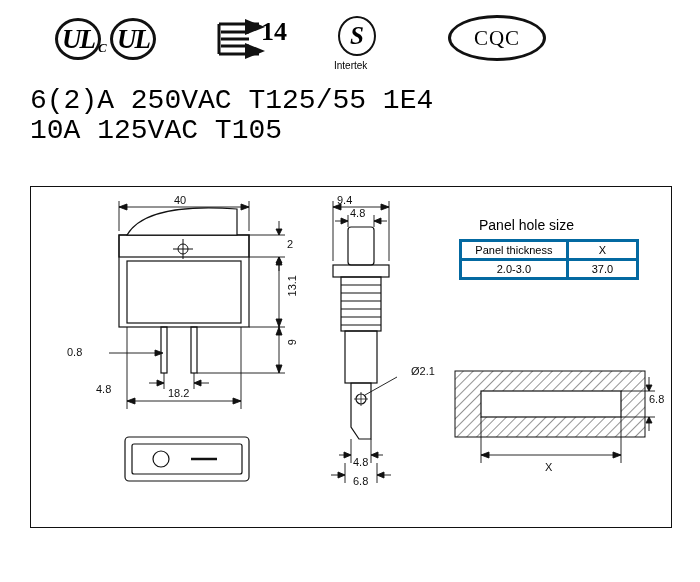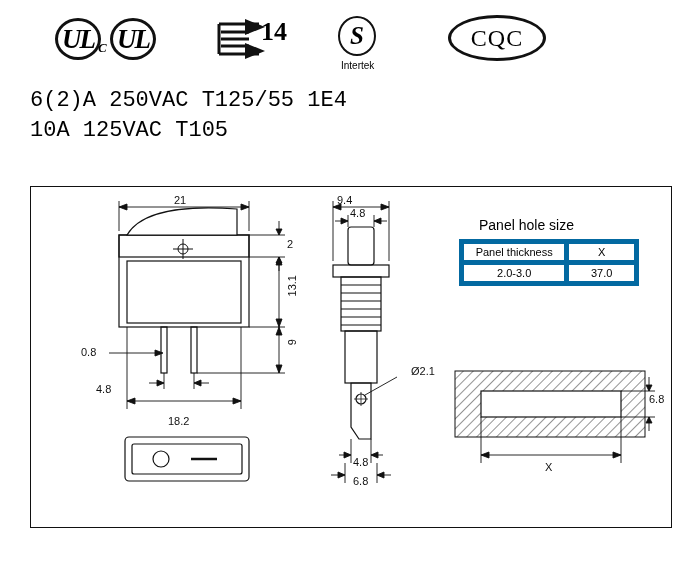--- a/index.html
+++ b/index.html
@@ -21,38 +21,38 @@
   .enec-box{position:relative;width:70px;height:44px;}
   .enec-glyph{
     position:absolute;left:0;top:0;width:48px;height:44px;
   }
   .enec-num{position:absolute;right:-2px;top:1px;font-size:26px;font-weight:bold;font-family:"Liberation Serif",serif;}
 
   .s-mark{position:relative;width:42px;height:44px;}
   .s-oval{width:38px;height:40px;border:2.5px solid #111;border-radius:50%;box-sizing:border-box;
           display:flex;align-items:center;justify-content:center;}
   .s-letter{font-family:"Liberation Serif",serif;font-size:25px;font-style:italic;font-weight:bold;}
-  .intertek{position:absolute;left:-4px;top:44px;font-size:10px;font-family:"Liberation Sans",sans-serif;margin-left:7px;}
+  .intertek{position:absolute;left:-4px;top:44px;font-size:10px;font-family:"Liberation Sans",sans-serif;}
 
   .cqc-oval{width:98px;height:46px;border:3px solid #111;border-radius:50%;box-sizing:border-box;
             display:flex;align-items:center;justify-content:center;}
-  .cqc-text{font-family:"Liberation Serif",serif;font-size:24px;letter-spacing:1px;}
+  .cqc-text{font-family:"Liberation Serif",serif;font-size:21px;letter-spacing:1px;}
 
   
-  .ratings{position:absolute;left:30px;top:86px;font-family:"Liberation Mono",monospace;font-size:22px;line-height:30px;letter-spacing:0px;}
+  .ratings{position:absolute;left:30px;top:86px;font-family:"Liberation Mono",monospace;font-size:28px;line-height:30px;letter-spacing:0px;}
 
   
   .frame{position:absolute;left:30px;top:186px;width:640px;height:340px;border:1px solid #111;background:#fff;}
 
   .lbl{position:absolute;font-family:"Liberation Sans",sans-serif;font-size:11px;color:#111;white-space:nowrap;}
   .vert{writing-mode:vertical-rl;transform:rotate(180deg);}
 
   
   .tbl{position:absolute;border-collapse:collapse;font-size:11px;font-family:"Liberation Sans",sans-serif;}
-  .tbl td,.tbl th{border:5px solid #0369a1;padding:2px 4px;text-align:center;font-weight:normal;}
+  .tbl td,.tbl th{border:3px solid #0369a1;padding:2px 4px;text-align:center;font-weight:normal;}
   .tbl-title{position:absolute;font-size:14px;}
 
   svg{display:block;overflow:visible;}
 </style>
 </head>
 <body>
 
 <div class="root">
 
   <div class="certs">
@@ -193,27 +193,27 @@
         </g>
 
         <g stroke="#111" fill="none" stroke-width="1.2">
           <rect x="94" y="250" width="124" height="44" rx="4"></rect>
           <rect x="101" y="257" width="110" height="30" rx="2"></rect>
           <circle cx="130" cy="272" r="8"></circle>
           <line x1="160" y1="272" x2="186" y2="272" stroke-width="2.5"></line>
         </g>
       </svg>
 
-      <span class="lbl" style="left:143px;top:7px;">21</span>
+      <span class="lbl" style="left:143px;top:7px;">40</span>
       <span class="lbl" style="left:256px;top:51px;">2</span>
       <span class="lbl vert" style="left:255px;top:88px;">13.1</span>
       <span class="lbl vert" style="left:255px;top:152px;">9</span>
-      <span class="lbl" style="left:50px;top:159px;text-align:right;">0.8</span>
+      <span class="lbl" style="left:36px;top:159px;text-align:right;">0.8</span>
       <span class="lbl" style="left:65px;top:196px;">4.8</span>
-      <span class="lbl" style="left:137px;top:228px;text-align:right;">18.2</span>
+      <span class="lbl" style="left:137px;top:200px;text-align:right;">18.2</span>
     </div>
 
     <div style="position:absolute;left:270px;top:0;width:130px;height:340px;">
       <svg width="130" height="340" viewBox="0 0 130 340">
         <g stroke="#111" fill="none" stroke-width="1.2">
 
           <rect x="47" y="40" width="26" height="38" rx="3"></rect>
 
           <rect x="32" y="78" width="56" height="12"></rect>
 

